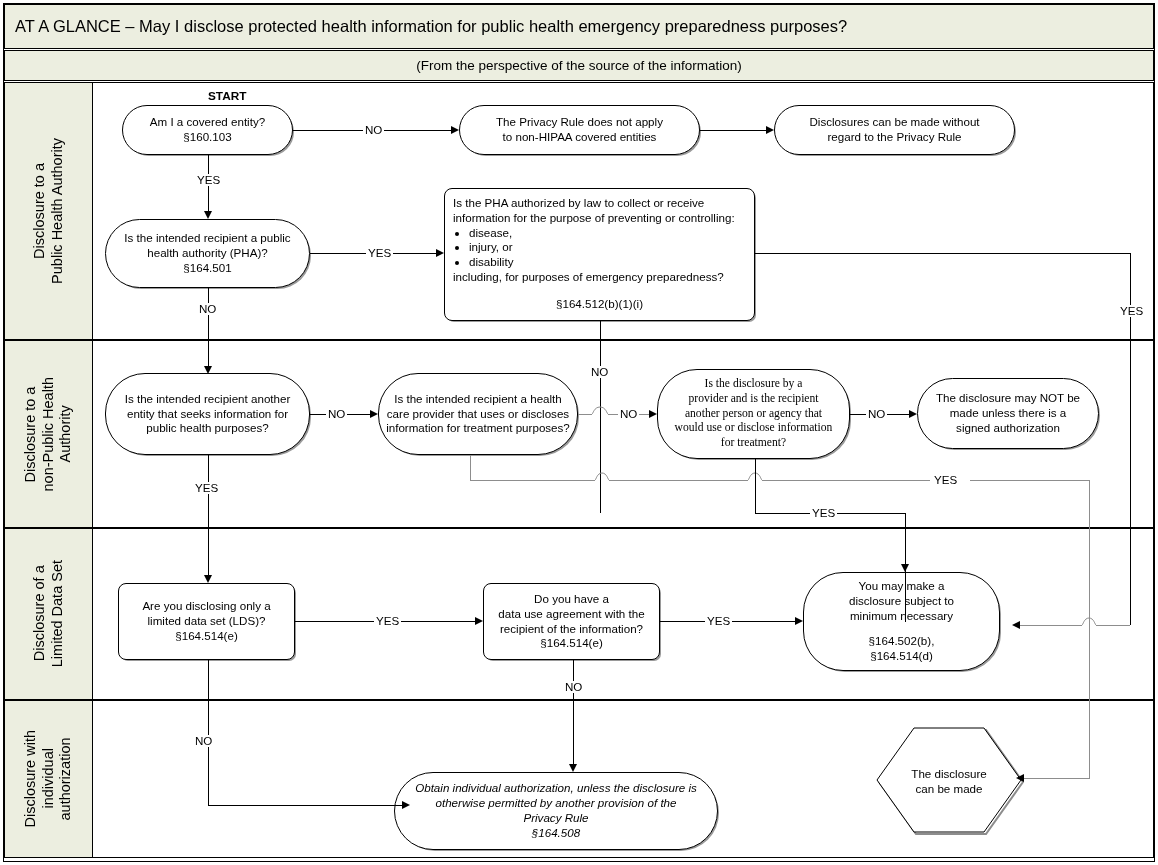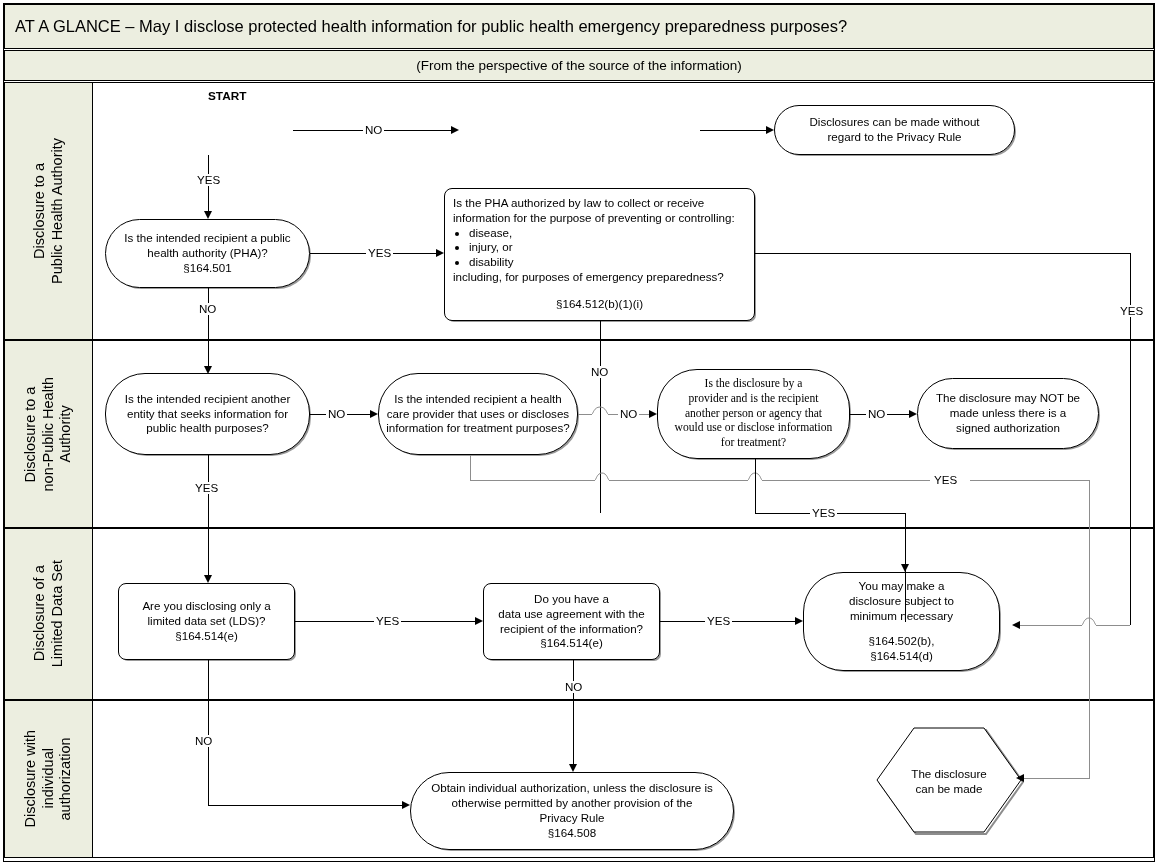--- a/index.html
+++ b/index.html
@@ -77,21 +77,33 @@
 Limited Data Set</span>
   </div>
   <div class="bandlabel" style="top:700px;height:158px;">
     <span>Disclosure with
 individual
 authorization</span>
   </div>
 
   <div class="startlbl" style="left:208px;top:89px;">START</div>
 
-
+  <div class="node stadium" style="left:122px;top:105px;width:171px;height:50px;">
+    <div>
+      <div>Am I a covered entity?</div>
+      <div>§160.103</div>
+    </div>
+  </div>
+
+  <div class="node stadium" style="left:459px;top:105px;width:241px;height:50px;">
+    <div>
+      <div>The Privacy Rule does not apply</div>
+      <div>to non-HIPAA covered entities</div>
+    </div>
+  </div>
 
   <div class="node stadium" style="left:774px;top:105px;width:241px;height:50px;">
     <div>
       <div>Disclosures can be made without</div>
       <div>regard to the Privacy Rule</div>
     </div>
   </div>
 
   <div class="node stadium" style="left:105px;top:219px;width:205px;height:69px;">
     <div>
@@ -170,21 +182,21 @@
     <div>
       <div>You may make a</div>
       <div>disclosure subject to</div>
       <div>minimum necessary</div>
       <div style="height:11px;"></div>
       <div>§164.502(b),</div>
       <div>§164.514(d)</div>
     </div>
   </div>
 
-  <div class="node stadium" style="left:410px;top:772px;width:324px;height:78px;">
+  <div class="node stadium" style="left:394px;top:772px;width:324px;height:78px;font-style:italic;">
     <div>
       <div>Obtain individual authorization, unless the disclosure is</div>
       <div>otherwise permitted by another provision of the</div>
       <div>Privacy Rule</div>
       <div>§164.508</div>
     </div>
   </div>
 
   <div class="hexwrap" style="left:874px;top:724px;width:150px;height:112px;">
     <svg width="150" height="112" viewBox="0 0 150 112">

